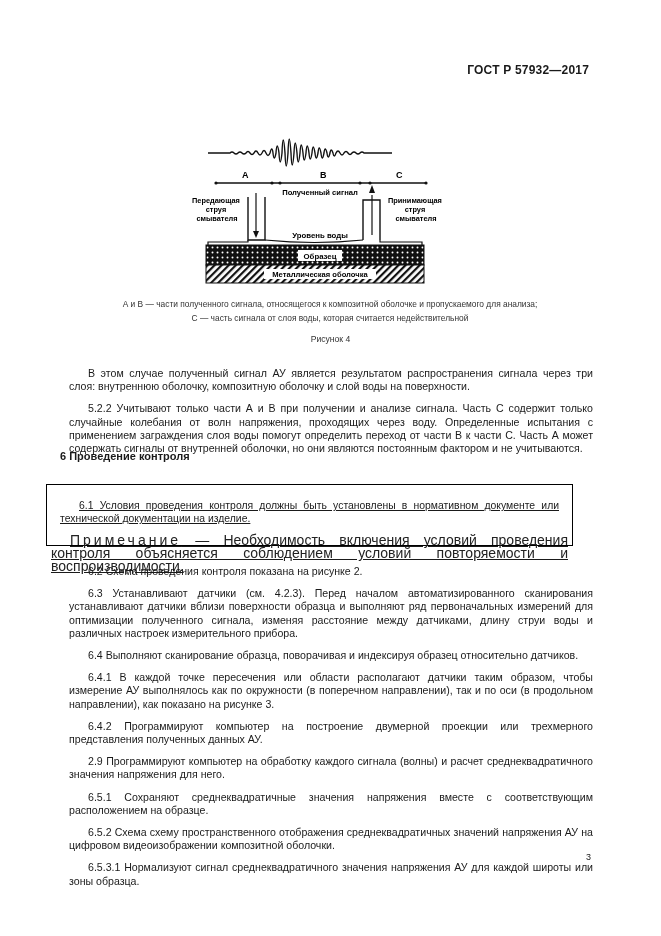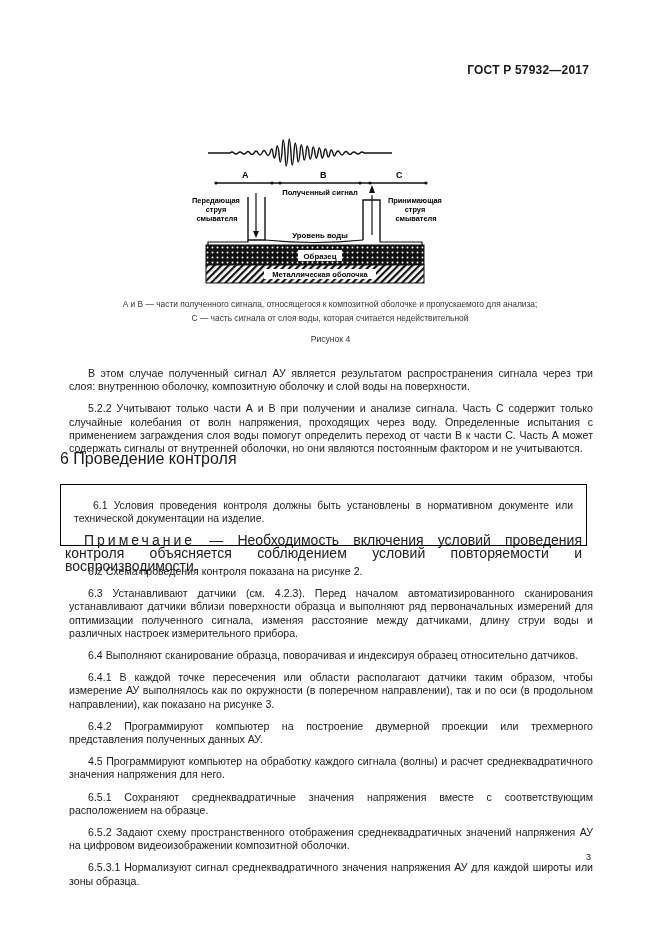--- a/index.html
+++ b/index.html
@@ -4,22 +4,22 @@
 <style>
   html, body { margin: 0; padding: 0; background: #ffffff; }
   body { width: 661px; height: 936px; position: relative; overflow: hidden;
          font-family: "Liberation Sans", sans-serif; color: #1a1a1a; }
   .header { position: absolute; top: 63px; right: 72px; font-size: 12px; font-weight: bold; letter-spacing: 0.2px; }
   .figure { position: absolute; left: 160px; top: 85px; width: 340px; height: 225px; }
   .fig-legend { position: absolute; left: 60px; width: 540px; text-align: center; font-size: 8.4px; line-height: 13px; color: #333; }
   .fig-caption { position: absolute; top: 334px; left: 0; width: 661px; text-align: center; font-size: 8.6px; color: #333; }
   .body-text { position: absolute; left: 60px; width: 542px; font-size: 10.6px; line-height: 13.2px; text-align: justify; }
   .p { text-indent: 19px; margin: 9px; }
-  .h2 { position: absolute; left: 60px; top: 450px; font-size: 16px; font-weight: normal; }
-  .box { position: absolute; left: 60px; top: 484px; width: 527px; height: 62px; border: 1px solid #000; box-sizing: border-box; padding: 5px 4px 0 4px; }
+  .h2 { position: absolute; left: 60px; top: 450px; font-size: 11px; font-weight: bold; }
+  .box { position: absolute; left: 46px; top: 484px; width: 527px; height: 62px; border: 1px solid #000; box-sizing: border-box; padding: 5px 4px 0 4px; text-decoration: underline; }
   .box .p { font-size: 10.4px; line-height: 13.2px; text-align: justify; }
   .note { font-size: 14px; line-height: 13px; text-indent: 19px; margin-top: 4px; text-align: justify; color: #222; }
   .spaced { letter-spacing: 3px; }
   .page-num { position: absolute; top: 852px; right: 70px; font-size: 9px; }
   .fig-svg-text { font-family: "Liberation Sans", sans-serif; font-weight: bold; }
 </style>
 </head>
 <body>
 
 <div class="header">ГОСТ Р 57932—2017</div>
@@ -98,19 +98,19 @@
   <p class="p">6.1  Условия проведения контроля должны быть установлены в нормативном документе или технической документации на изделие.</p>
   <div class="note"><span class="spaced">Примечание</span><span> — Необходимость включения условий проведения контроля объясняется соблюдением условий повторяемости и воспроизводимости.</span></div>
 </div>
 
 <div class="body-text" style="top: 556px;">
   <p class="p">6.2  Схема проведения контроля показана на рисунке 2.</p>
   <p class="p">6.3  Устанавливают датчики (см. 4.2.3). Перед началом автоматизированного сканирования устанавливают датчики вблизи поверхности образца и выполняют ряд первоначальных измерений для оптимизации полученного сигнала, изменяя расстояние между датчиками, длину струи воды и различных настроек измерительного прибора.</p>
   <p class="p">6.4  Выполняют сканирование образца, поворачивая и индексируя образец относительно датчиков.</p>
   <p class="p">6.4.1  В каждой точке пересечения или области располагают датчики таким образом, чтобы измерение АУ выполнялось как по окружности (в поперечном направлении), так и по оси (в продольном направлении), как показано на рисунке 3.</p>
   <p class="p">6.4.2  Программируют компьютер на построение двумерной проекции или трехмерного представления полученных данных АУ.</p>
-  <p class="p">4.5  Программируют компьютер на обработку каждого сигнала (волны) и расчет среднеквадратичного значения напряжения для него.</p>
+  <p class="p">2.9  Программируют компьютер на обработку каждого сигнала (волны) и расчет среднеквадратичного значения напряжения для него.</p>
   <p class="p">6.5.1  Сохраняют среднеквадратичные значения напряжения вместе с соответствующим расположением на образце.</p>
-  <p class="p">6.5.2  Задают схему пространственного отображения среднеквадратичных значений напряжения АУ на цифровом видеоизображении композитной оболочки.</p>
+  <p class="p">6.5.2  Схема схему пространственного отображения среднеквадратичных значений напряжения АУ на цифровом видеоизображении композитной оболочки.</p>
   <p class="p">6.5.3.1  Нормализуют сигнал среднеквадратичного значения напряжения АУ для каждой широты или зоны образца.</p>
 </div>
 
 <div class="page-num">3</div>
 
 </body></html>

